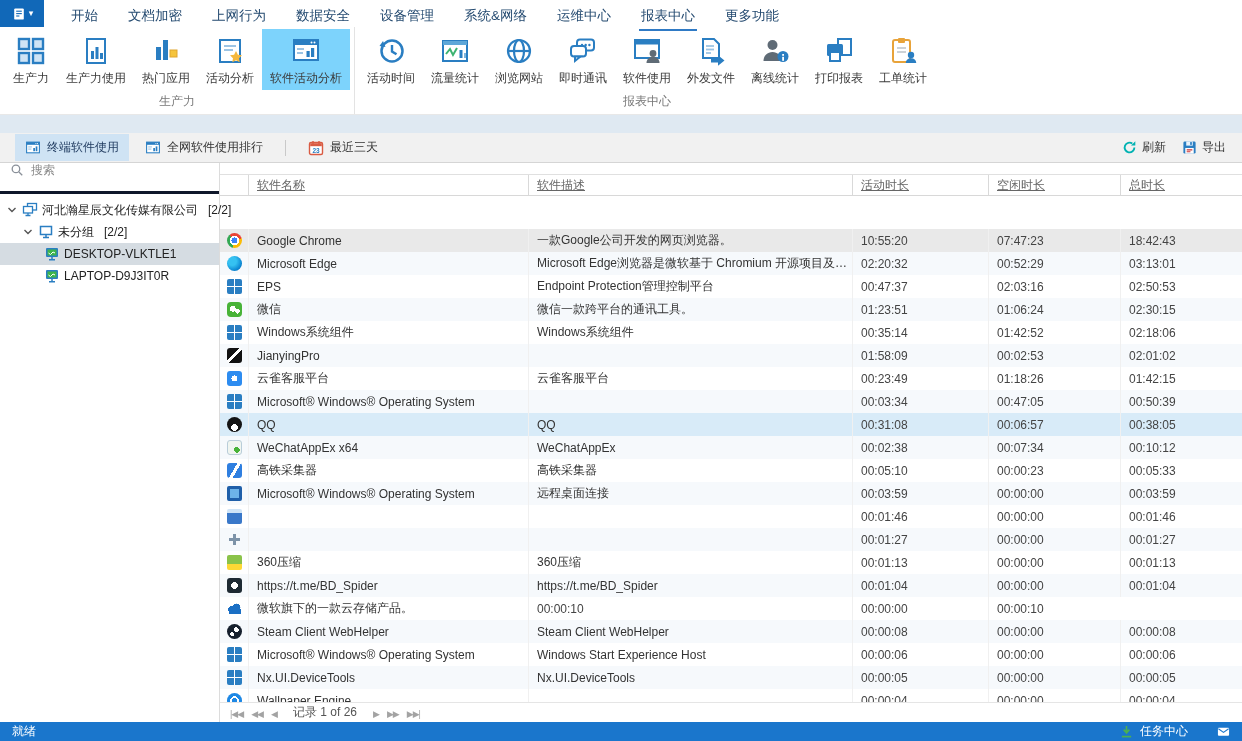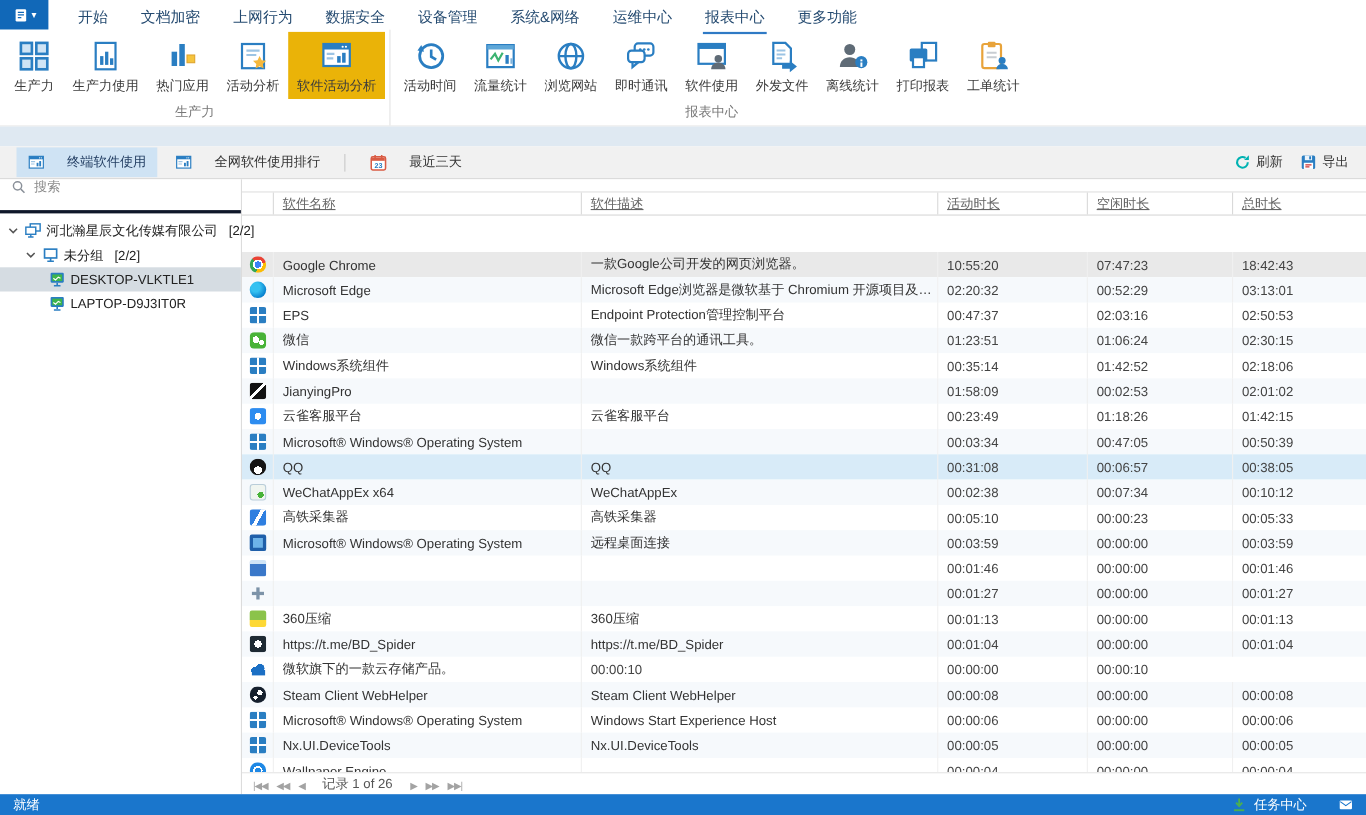--- a/index.html
+++ b/index.html
@@ -15,31 +15,31 @@
   .menu-items { display:flex; align-items:stretch; margin-left:12px; }
   .menu-item { display:flex; align-items:center; padding:16px 15px; color:#244a70; font-size:13.5px; cursor:pointer; position:relative; }
   .menu-item.selected::after { content:""; position:absolute; left:13px; right:13px; bottom:1px; height:2px; background:#2f7ac5; }
 
   
   .ribbon { height:88px; flex:0 0 88px; display:flex; background:#fff; border-bottom:1px solid #e8e8e8; }
   .rgroup { display:flex; flex-direction:column; border-right:1px solid #e3e3e3; }
   .rgroup:last-child { border-right:none; }
   .ritems { display:flex; align-items:flex-start; padding:2px 4px 0 4px; flex:1; }
   .ritem { display:flex; flex-direction:column; align-items:center; gap:4px; padding:7px 8px 3px 8px; min-width:54px; cursor:pointer; }
-  .ritem.selected { background:#eab308;align-items:center; }
+  .ritem.selected { background:#7dd3fc;align-items:center; }
   .ritem .rlabel-txt { font-size:12px; color:#3b3b3b; white-space:nowrap; }
   .ricon { width:30px; height:30px; display:block; }
   .ricon svg { width:100%; height:100%; display:block; }
   .rgroup-label { text-align:center; color:#777; font-size:12px; padding:3px 0 8px 0; }
 
   
   .band { height:18px; flex:0 0 18px; background:#dfe9f2; }
   .tabbar { height:30px; flex:0 0 30px; background:#f1f1f1; border-bottom:1px solid #d5d5d5; display:flex; align-items:center; padding-left:15px; }
   .vtabs { display:flex; align-items:center; gap:6px; }
-  .tab { display:flex; align-items:center; gap:20px; padding:5px 10px; cursor:pointer; color:#333; white-space:nowrap; }
+  .tab { display:flex; align-items:center; gap:6px; padding:5px 10px; cursor:pointer; color:#333; white-space:nowrap; }
   .tab.selected { background:#cfe3f4; color:#1f3a5f; }
   .ticon { width:16px; height:16px; display:inline-block; }
   .ticon svg { width:100%; height:100%; display:block; }
   .tab-sep { width:1px; height:16px; background:#c9c9c9; margin:0 12px; }
   .tab-actions { margin-left:auto; display:flex; align-items:center; gap:16px; margin-right:16px; }
   .action-btn { display:flex; align-items:center; gap:5px; cursor:pointer; color:#333; }
   .aicon { width:15px; height:15px; display:inline-block; }
   .aicon svg { width:100%; height:100%; display:block; }
 
   

